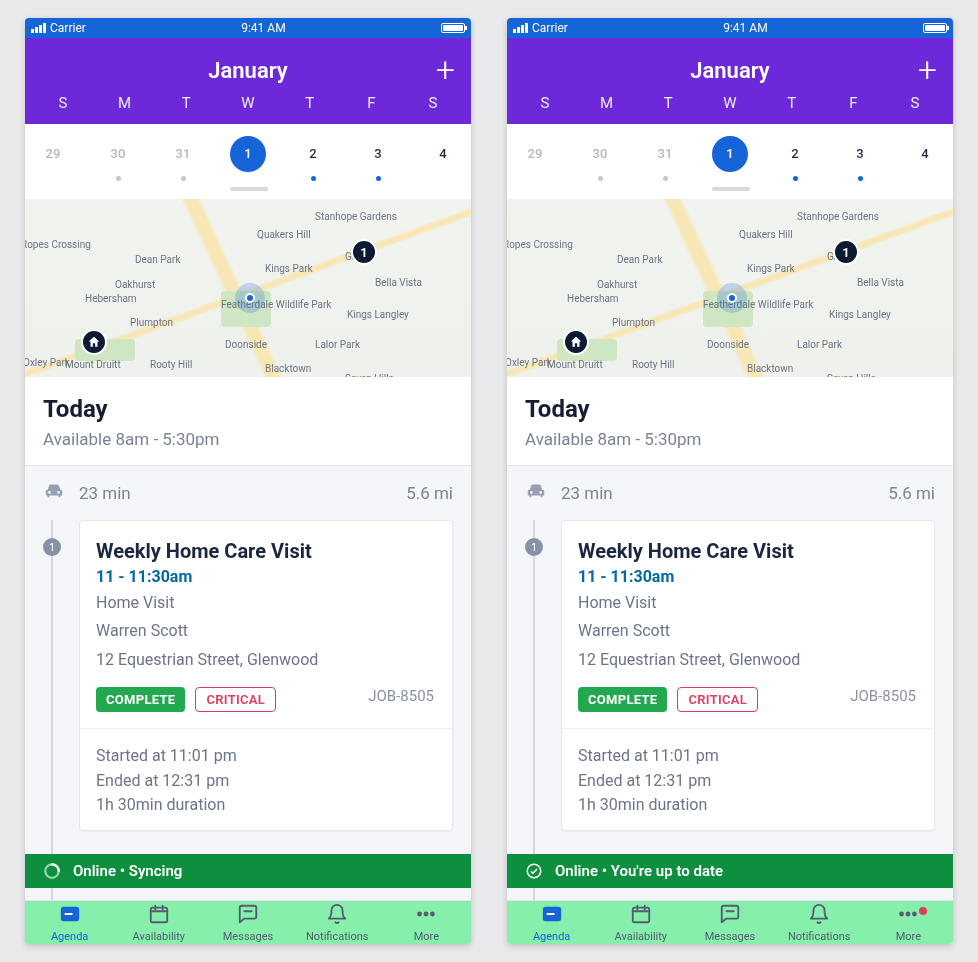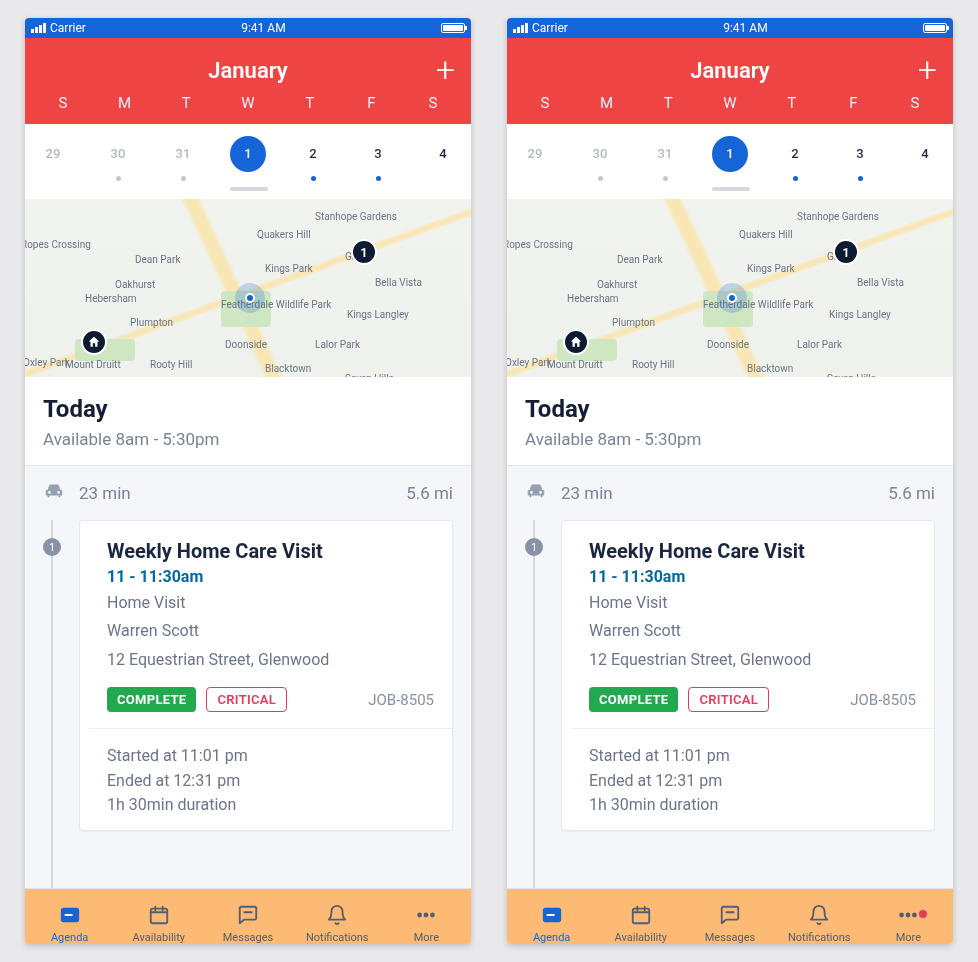--- a/index.html
+++ b/index.html
@@ -29,21 +29,21 @@
   .sb-bars span{ background:#fff; width:3px; display:block;}
   .sb-bars span:nth-child(1){height:4px;}
   .sb-bars span:nth-child(2){height:6px;}
   .sb-bars span:nth-child(3){height:8px;}
   .sb-bars span:nth-child(4){height:10px;}
   .sb-batt{ width:24px;height:10px;border:1px solid #fff;border-radius:2px;position:relative;}
   .sb-batt::after{content:"";position:absolute;right:-3px;top:2px;width:2px;height:4px;background:#fff;}
   .sb-batt i{position:absolute;inset:1px;background:#fff;border-radius:1px;display:block;}
 
   .header{
-    background:#ef4444; color:#fff; padding:10px 10px 0 10px;
+    background:#6d28d9; color:#fff; padding:10px 10px 0 10px;
   }
   .header-top{
     display:flex; align-items:center; justify-content:center; position:relative; height:44px;
   }
   .header-title{ font-size:22px; font-weight:600;}
   .plus-btn{
     position:absolute; right:6px; top:4px; font-size:34px; font-weight:300; line-height:34px;
   }
   .weekdays{ display:flex; justify-content:space-between; padding:2px 10px 12px 10px; font-size:15px; color:#e9f0fc;}
   .weekday{ width:36px; text-align:center;}
@@ -105,47 +105,46 @@
   
   .timeline{ position:relative; padding:0 18px; flex:1; overflow:hidden;}
   .rail{ position:absolute; left:26px; top:0; bottom:0; width:2px; background:#d4d7df;}
   .stop{
     position:absolute; left:18px; width:18px; height:18px; border-radius:50%;
     background:#8892a6; color:#fff; font-size:11px; display:flex; align-items:center; justify-content:center;
     top:18px;
   }
   .card{
     margin-left:36px; background:#fff; border:1px solid #e3e6ec; border-radius:4px;
-    padding:18px 18px 14px 27px;
+    padding:18px 18px 14px 16px;
     box-shadow:0 1px 1px rgba(0,0,0,0.03);
   }
   .card h3{ font-size:20px; color:#1b2640; font-weight:700; }
   .card .time{ font-size:16px; font-weight:700; color:#0369a1; margin-top:4px;}
   .card p{ font-size:16px; color:#6c7589; margin-top:6px; line-height:1.4;}
-  .tags{ display:flex; align-items:center; gap:10px; margin-top:16px; flex-wrap:wrap;}
+  .tags{ display:flex; align-items:flex-start; gap:10px; margin-top:16px; flex-wrap:wrap;}
   .tag-complete{ background:#22a84f; color:#fff; font-size:13px; font-weight:700; padding:5px 10px; border-radius:4px; letter-spacing:.3px;}
   .tag-critical{ border:1px solid #e43a5e; color:#e43a5e; font-size:13px; font-weight:600; padding:4px 10px; border-radius:4px; letter-spacing:.3px;}
   .jobid{ color:#8a91a3; font-size:15px; margin-left:auto;}
   .card hr{ border:none; border-top:1px solid #eceef3; margin:16px -18px;}
   .meta p{ margin-top:2px; }
 
   
   .syncbar{
     position:absolute; left:0; right:0; bottom:56px;
     background:#0d8f3f; color:#fff; height:34px;
     display:flex; align-items:center; gap:12px; padding:0 18px; font-size:15px; font-weight:600;
   }
   .sync-icon{ width:18px; height:18px; display:inline-flex; align-items:center; justify-content:center;}
 
   
   .tabbar{
-    position:absolute; left:0; right:0; bottom:0; height:56px;
-    background:#fdba74; border-top:1px solid #e2e4ea;
+    position:absolute; left:0; right:0; bottom:0; height:44px;
+    background:#86efac; border-top:1px solid #e2e4ea;
     display:flex;
-    align-items:flex-end;
   }
   .tab{ flex:1; display:flex; flex-direction:column; align-items:center; justify-content:center; gap:2px; font-size:11px; color:#545c71; position:relative;}
   .tab svg{ stroke:#545c71; }
   .tab.active{ color:#1564d8; }
   .tab.active svg{ stroke:#1564d8; fill:#1564d8;}
   .badge-dot{ position:absolute; top:6px; right:26px; width:8px; height:8px; border-radius:50%; background:#e43a5e;}
 </style>
 </head>
 <body>
 
@@ -266,20 +265,29 @@
         <span class="jobid">JOB-8505</span>
       </div>
       <hr>
       <div class="meta">
         <p>Started at 11:01 pm</p>
         <p>Ended at 12:31 pm</p>
         <p>1h 30min duration</p>
       </div>
     </div>
       </div>
+      <div class="syncbar">
+        <span class="sync-icon">
+          <svg width="18" height="18" viewBox="0 0 24 24">
+            <circle cx="12" cy="12" r="9" stroke="#8fd6ab" stroke-width="3" fill="none"></circle>
+            <path d="M12 3a9 9 0 0 1 9 9" stroke="#fff" stroke-width="3" fill="none" stroke-linecap="round"></path>
+          </svg>
+        </span>
+    <span>Online • Syncing</span>
+      </div>
       <div class="tabbar">
         <div class="tab active">
       <span><svg width="22" height="22" fill="none" stroke-width="2" stroke-linecap="round" stroke-linejoin="round" viewBox="0 0 24 24">
               <rect x="3" y="5" width="18" height="14" rx="2" fill="currentColor" stroke="currentColor"></rect>
               <line x1="7" y1="12" x2="14" y2="12" stroke="#fff"></line>
             </svg></span>
       <span>Agenda</span>
         </div>
         <div class="tab">
       <span><svg width="22" height="22" fill="none" stroke-width="2" stroke-linecap="round" stroke-linejoin="round" viewBox="0 0 24 24">
@@ -430,20 +438,29 @@
         <span class="jobid">JOB-8505</span>
       </div>
       <hr>
       <div class="meta">
         <p>Started at 11:01 pm</p>
         <p>Ended at 12:31 pm</p>
         <p>1h 30min duration</p>
       </div>
     </div>
       </div>
+      <div class="syncbar">
+        <span class="sync-icon">
+          <svg width="18" height="18" viewBox="0 0 24 24" fill="none" stroke="#fff" stroke-width="2">
+            <circle cx="12" cy="12" r="9"></circle>
+            <path d="M8 12.5l2.5 2.5L16 9.5"></path>
+          </svg>
+        </span>
+    <span>Online • You're up to date</span>
+      </div>
       <div class="tabbar">
         <div class="tab active">
       <span><svg width="22" height="22" fill="none" stroke-width="2" stroke-linecap="round" stroke-linejoin="round" viewBox="0 0 24 24">
               <rect x="3" y="5" width="18" height="14" rx="2" fill="currentColor" stroke="currentColor"></rect>
               <line x1="7" y1="12" x2="14" y2="12" stroke="#fff"></line>
             </svg></span>
       <span>Agenda</span>
         </div>
         <div class="tab">
       <span><svg width="22" height="22" fill="none" stroke-width="2" stroke-linecap="round" stroke-linejoin="round" viewBox="0 0 24 24">

